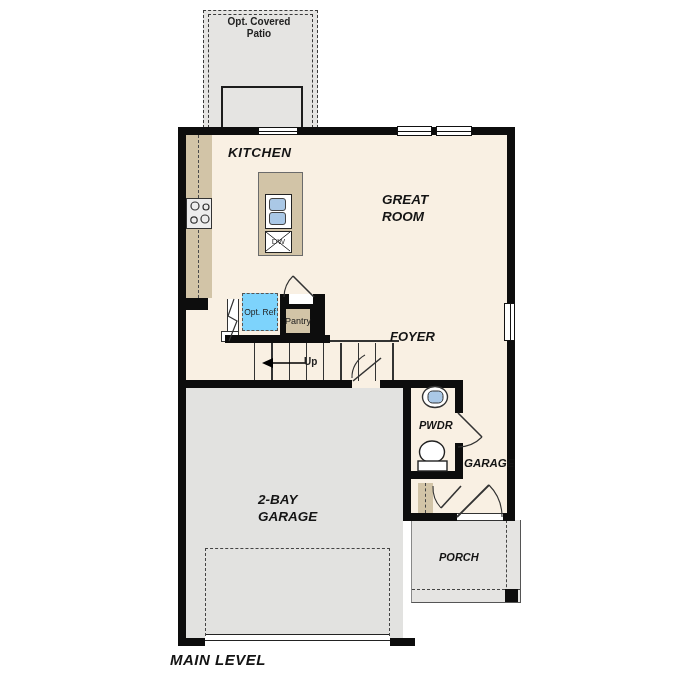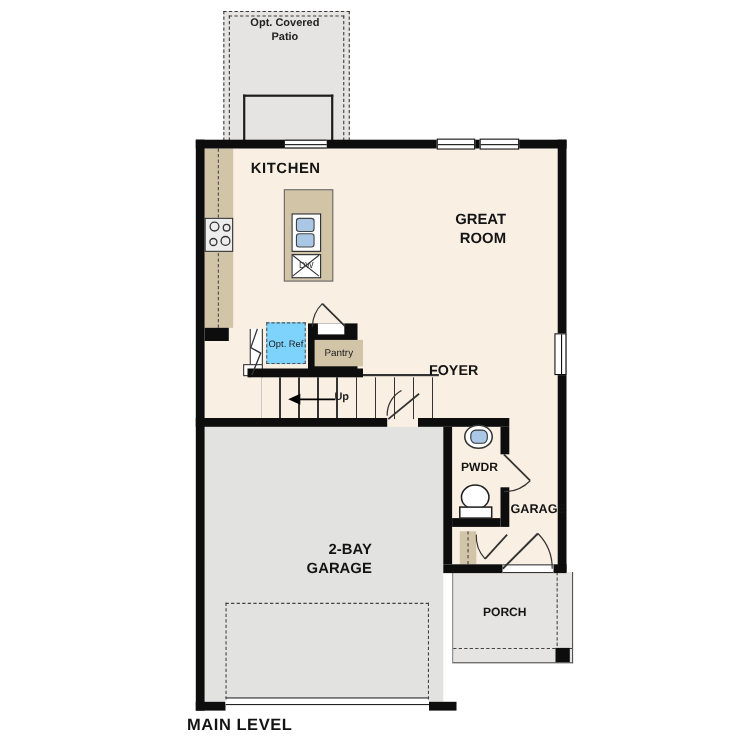--- a/index.html
+++ b/index.html
@@ -2,21 +2,21 @@
 <html style="--floor: #f9f0e3; --hardscape: #e5e4e2; --garage_floor: #e2e2e0; --cabinet: #d2c4a7; --fixture_blue: #aac8e6; --wall: #0d0d0d;"><head>
 <meta charset="utf-8">
 <style>
   html,body{margin:0;padding:0;background:#fff;}
   #plan{
     position:relative;width:687px;height:687px;background:#fff;overflow:hidden;
     font-family:"Liberation Sans","DejaVu Sans",sans-serif;color:#141414;
   }
   .abs{position:absolute;}
   .wall{position:absolute;background:var(--wall,#0d0d0d);}
-  .lbl{position:absolute;font-weight:bold;color:#141414;text-align:right;line-height:1.25;}
+  .lbl{position:absolute;font-weight:bold;color:#141414;text-align:left;line-height:1.25;font-style:italic;}
   .lbl-sm{position:absolute;font-weight:bold;color:#222;text-align:center;line-height:1.2;}
   
   .patio{left:203px;top:10px;width:113px;height:117px;background:var(--hardscape,#e5e4e2);
          border:1.5px dashed #3a3a3a;border-bottom:none;}
   .patio-inner{position:absolute;left:4px;right:4px;top:3px;bottom:0;
          border:1.5px dashed #3a3a3a;border-bottom:none;}
   .stoop{left:221px;top:86px;width:78px;height:41px;background:var(--hardscape,#e5e4e2);
          border:2px solid #1c1c1c;border-bottom:none;}
   .floor{left:186px;top:135px;width:321px;height:378px;background:var(--floor,#f9f0e3);}
   .garage{left:186px;top:388px;width:217px;height:250px;background:var(--garage_floor,#e2e2e0);}
@@ -34,21 +34,21 @@
   .basin{position:absolute;left:3px;width:17px;height:13px;background:var(--fixture_blue,#aac8e6);
          border:1px solid #444;border-radius:3px;box-sizing:border-box;}
   .dwbox{left:265px;top:231px;width:27px;height:22px;background:#fff;border:1.5px solid #222;box-sizing:border-box;}
   .dwtext{position:absolute;left:0;top:5px;width:100%;text-align:center;font-size:8px;color:#333;}
   
   .optref{left:242px;top:293px;width:36px;height:38px;background:#7dd3fc;border:1.5px dashed #555;
           box-sizing:border-box;display:flex;align-items:center;justify-content:center;
           font-size:8.5px;color:#222;text-align:center;line-height:1.2;}
   .pantry-walls{left:280px;top:294px;width:45px;height:44px;background:var(--wall,#0d0d0d);}
   .pantry-open{left:289px;top:294px;width:24px;height:10px;background:#fff;}
-  .pantry-int{left:286px;top:309px;width:44px;height:24px;background:var(--cabinet,#d2c4a7);
+  .pantry-int{left:286px;top:309px;width:24px;height:24px;background:var(--cabinet,#d2c4a7);
           display:flex;align-items:center;justify-content:center;font-size:9px;color:#1a1a1a;}
   
   .closet{left:418px;top:483px;width:15px;height:30px;background:var(--cabinet,#d2c4a7);}
   .closet-dash{position:absolute;left:7px;top:0;width:0;height:100%;border-left:1px dashed #444;}
   
   .treads{left:238px;top:343px;width:161px;height:38px;
           background:repeating-linear-gradient(90deg,transparent 0,transparent 16px,#333 16px,#333 17.3px);}
   .stair-strip{left:227px;top:299px;width:12px;height:44px;background:#fff;
           border-left:1px solid #333;border-right:1px solid #333;box-sizing:border-box;}
   .newel{left:221px;top:331px;width:18px;height:11px;background:#fff;border:1.5px solid #333;box-sizing:border-box;}

